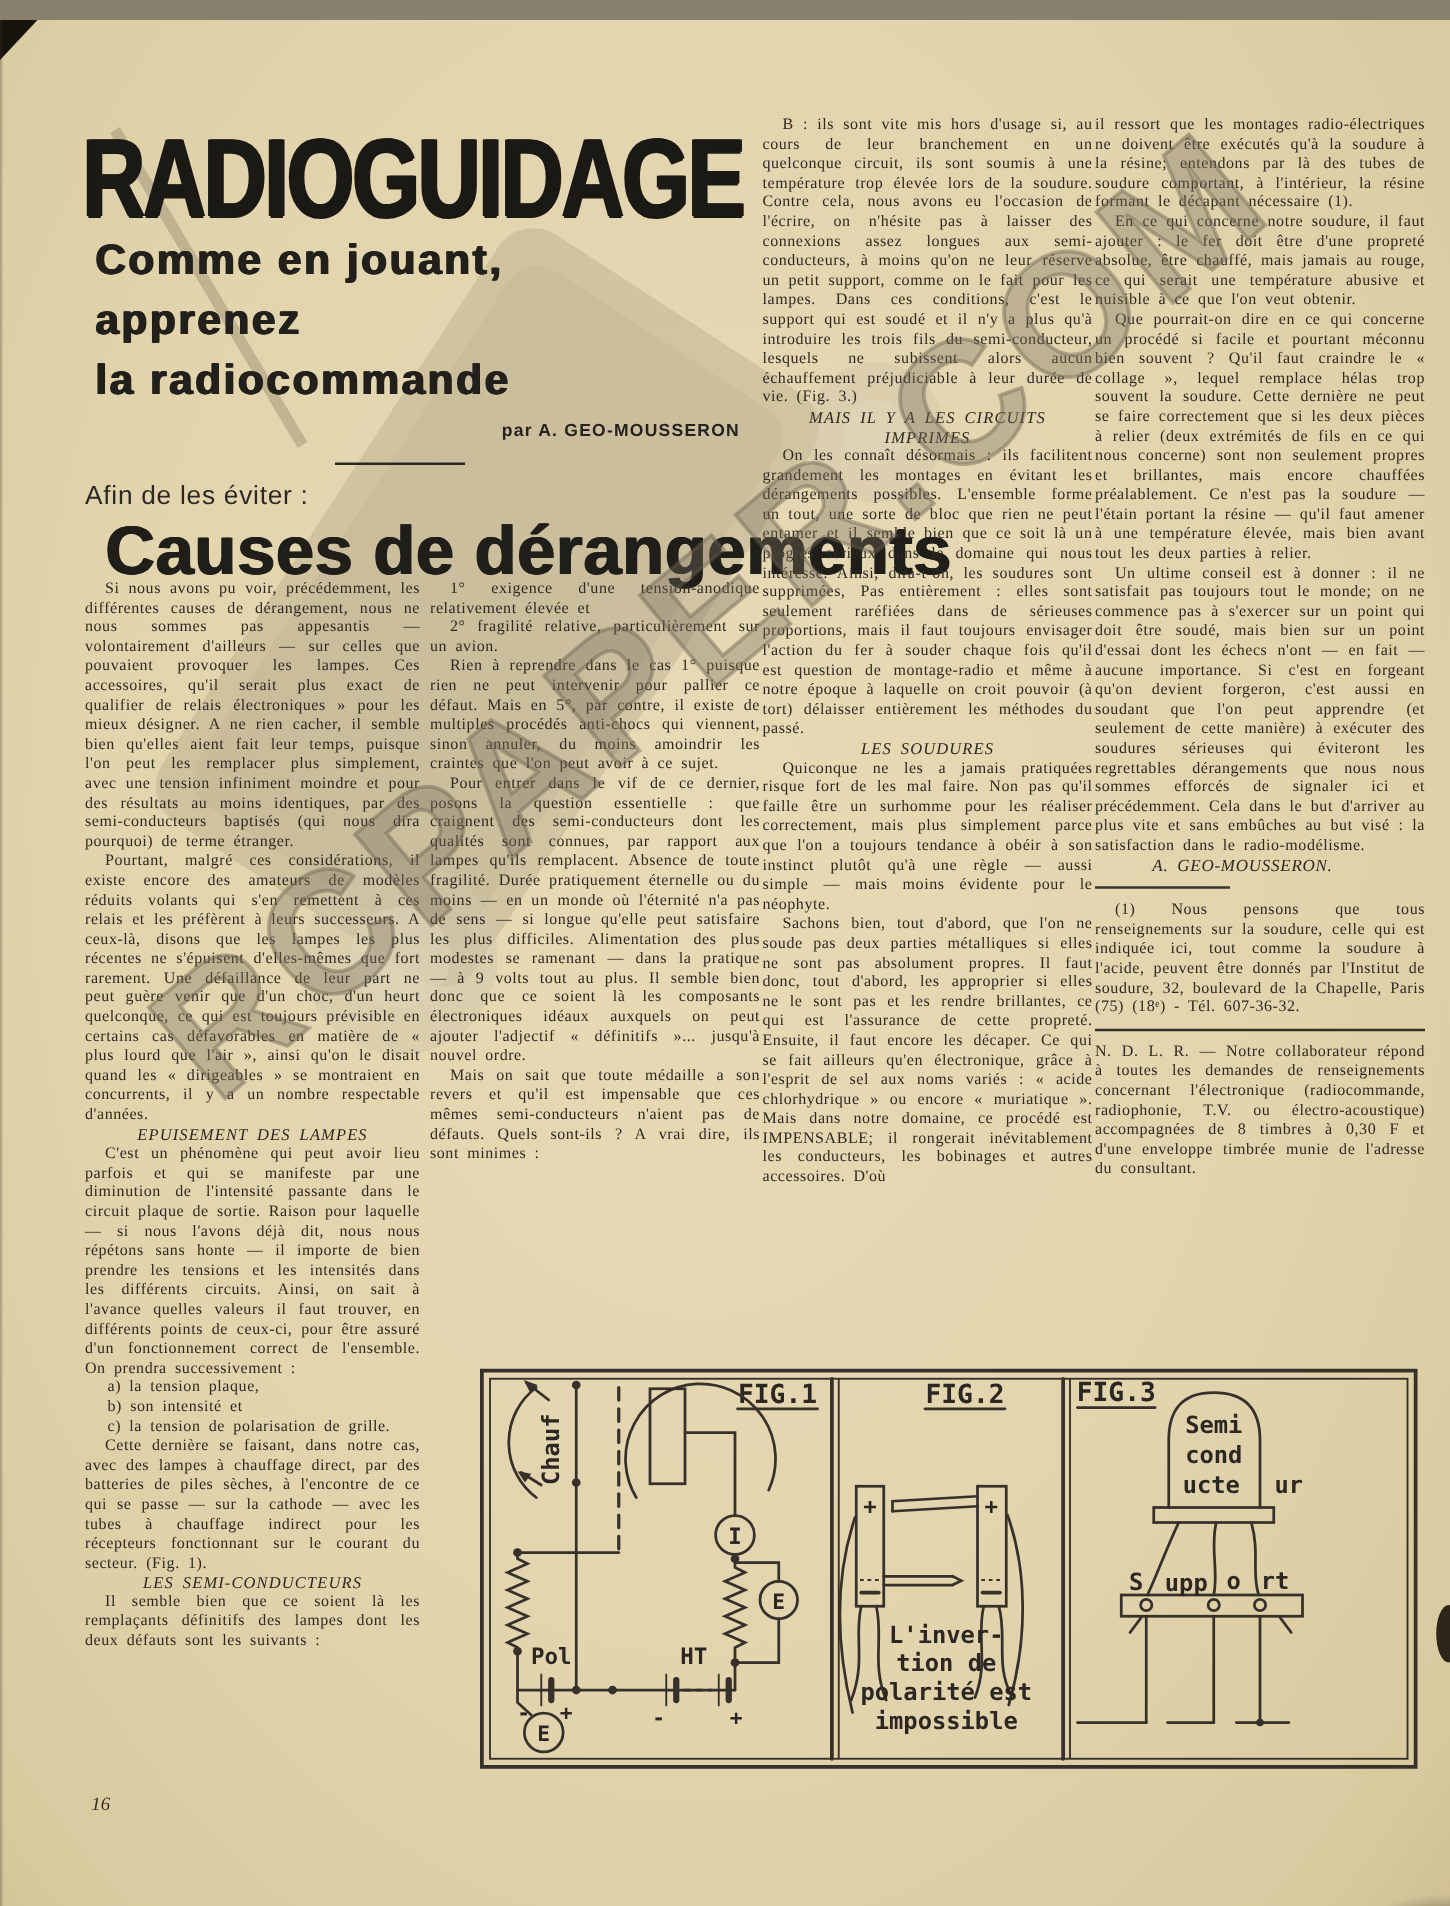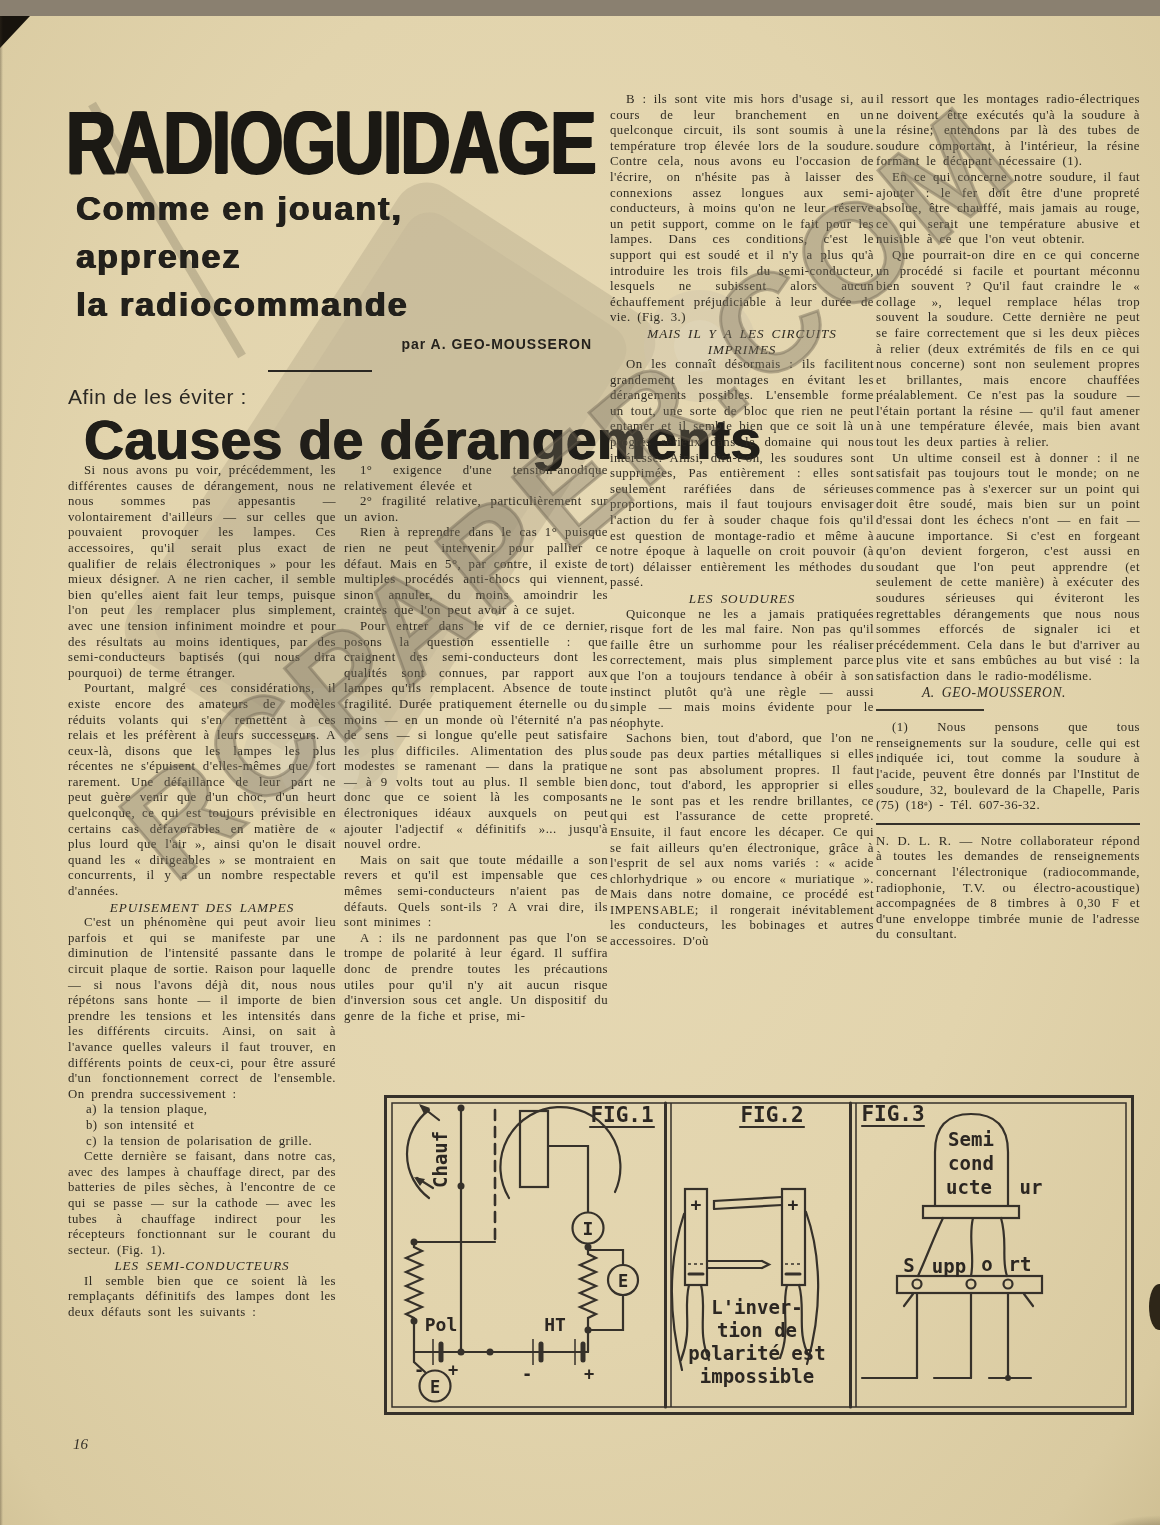--- a/index.html
+++ b/index.html
@@ -132,21 +132,20 @@
       <div class="blk blk-p">Cette dernière se faisant, dans notre cas, avec des lampes à chauffage direct, par des batteries de piles sèches, à l'encontre de ce qui se passe — sur la cathode — avec les tubes à chauffage indirect pour les récepteurs fonctionnant sur le courant du secteur. (Fig. 1).</div>
       <div class="blk blk-h">LES SEMI-CONDUCTEURS</div>
       <div class="blk blk-p">Il semble bien que ce soient là les remplaçants définitifs des lampes dont les deux défauts sont les suivants :</div>
     </div>
   <div id="col2" class="col">
       <div class="blk blk-p">1° exigence d'une tension-anodique relativement élevée et</div>
       <div class="blk blk-p">2° fragilité relative, particulièrement sur un avion.</div>
       <div class="blk blk-p">Rien à reprendre dans le cas 1° puisque rien ne peut intervenir pour pallier ce défaut. Mais en 5°, par contre, il existe de multiples procédés anti-chocs qui viennent, sinon annuler, du moins amoindrir les craintes que l'on peut avoir à ce sujet.</div>
       <div class="blk blk-p">Pour entrer dans le vif de ce dernier, posons la question essentielle : que craignent des semi-conducteurs dont les qualités sont connues, par rapport aux lampes qu'ils remplacent. Absence de toute fragilité. Durée pratiquement éternelle ou du moins — en un monde où l'éternité n'a pas de sens — si longue qu'elle peut satisfaire les plus difficiles. Alimentation des plus modestes se ramenant — dans la pratique — à 9 volts tout au plus. Il semble bien donc que ce soient là les composants électroniques idéaux auxquels on peut ajouter l'adjectif « définitifs »... jusqu'à nouvel ordre.</div>
       <div class="blk blk-p">Mais on sait que toute médaille a son revers et qu'il est impensable que ces mêmes semi-conducteurs n'aient pas de défauts. Quels sont-ils ? A vrai dire, ils sont minimes :</div>
-      <div class="blk blk-p">A : ils ne pardonnent pas que l'on se trompe de polarité à leur égard. Il suffira donc de prendre toutes les précautions utiles pour qu'il n'y ait aucun risque d'inversion sous cet angle. Un dispositif du genre de la fiche et prise, mi-</div>
     </div>
   <div id="col3" class="col">
       <div class="blk blk-p">B : ils sont vite mis hors d'usage si, au cours de leur branchement en un quelconque circuit, ils sont soumis à une température trop élevée lors de la soudure. Contre cela, nous avons eu l'occasion de l'écrire, on n'hésite pas à laisser des connexions assez longues aux semi-conducteurs, à moins qu'on ne leur réserve un petit support, comme on le fait pour les lampes. Dans ces conditions, c'est le support qui est soudé et il n'y a plus qu'à introduire les trois fils du semi-conducteur, lesquels ne subissent alors aucun échauffement préjudiciable à leur durée de vie. (Fig. 3.)</div>
       <div class="blk blk-h">MAIS IL Y A LES CIRCUITS</div>
       <div class="blk blk-h">IMPRIMES</div>
       <div class="blk blk-p">On les connaît désormais : ils facilitent grandement les montages en évitant les dérangements possibles. L'ensemble forme un tout, une sorte de bloc que rien ne peut entamer et il semble bien que ce soit là un progrès sérieux dans le domaine qui nous intéresse. Ainsi, dira-t-on, les soudures sont supprimées, Pas entièrement : elles sont seulement raréfiées dans de sérieuses proportions, mais il faut toujours envisager l'action du fer à souder chaque fois qu'il est question de montage-radio et même à notre époque à laquelle on croit pouvoir (à tort) délaisser entièrement les méthodes du passé.</div>
       <div class="blk blk-h">LES SOUDURES</div>
       <div class="blk blk-p">Quiconque ne les a jamais pratiquées risque fort de les mal faire. Non pas qu'il faille être un surhomme pour les réaliser correctement, mais plus simplement parce que l'on a toujours tendance à obéir à son instinct plutôt qu'à une règle — aussi simple — mais moins évidente pour le néophyte.</div>
       <div class="blk blk-p">Sachons bien, tout d'abord, que l'on ne soude pas deux parties métalliques si elles ne sont pas absolument propres. Il faut donc, tout d'abord, les approprier si elles ne le sont pas et les rendre brillantes, ce qui est l'assurance de cette propreté. Ensuite, il faut encore les décaper. Ce qui se fait ailleurs qu'en électronique, grâce à l'esprit de sel aux noms variés : « acide chlorhydrique » ou encore « muriatique ». Mais dans notre domaine, ce procédé est IMPENSABLE; il rongerait inévitablement les conducteurs, les bobinages et autres accessoires. D'où</div>
     </div>

